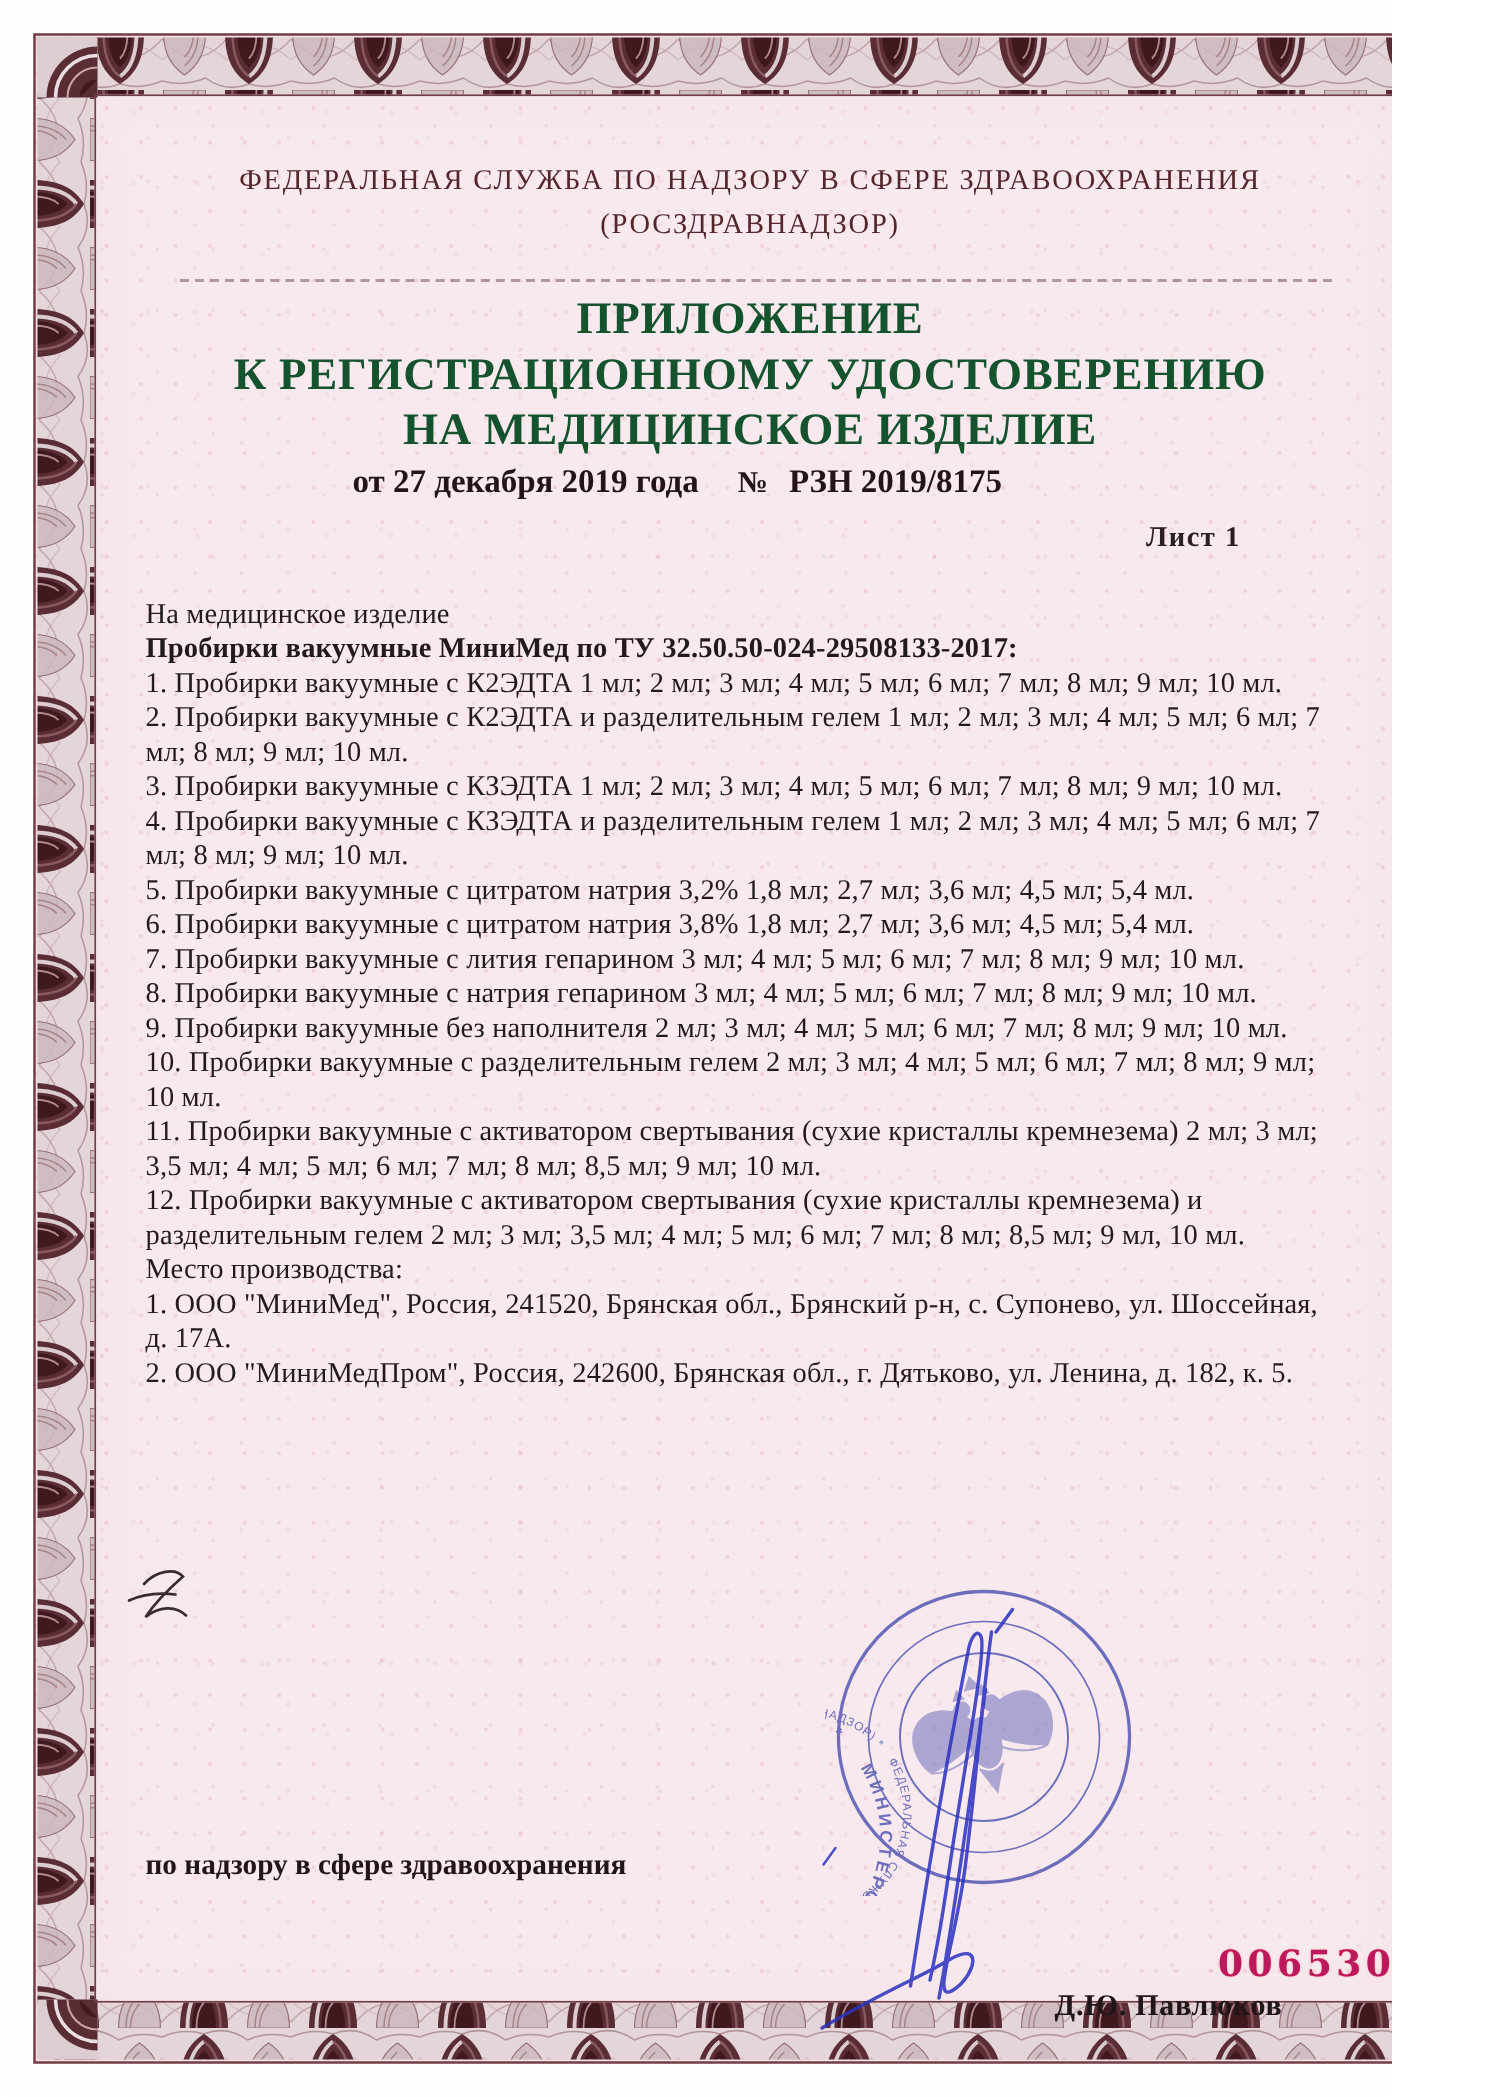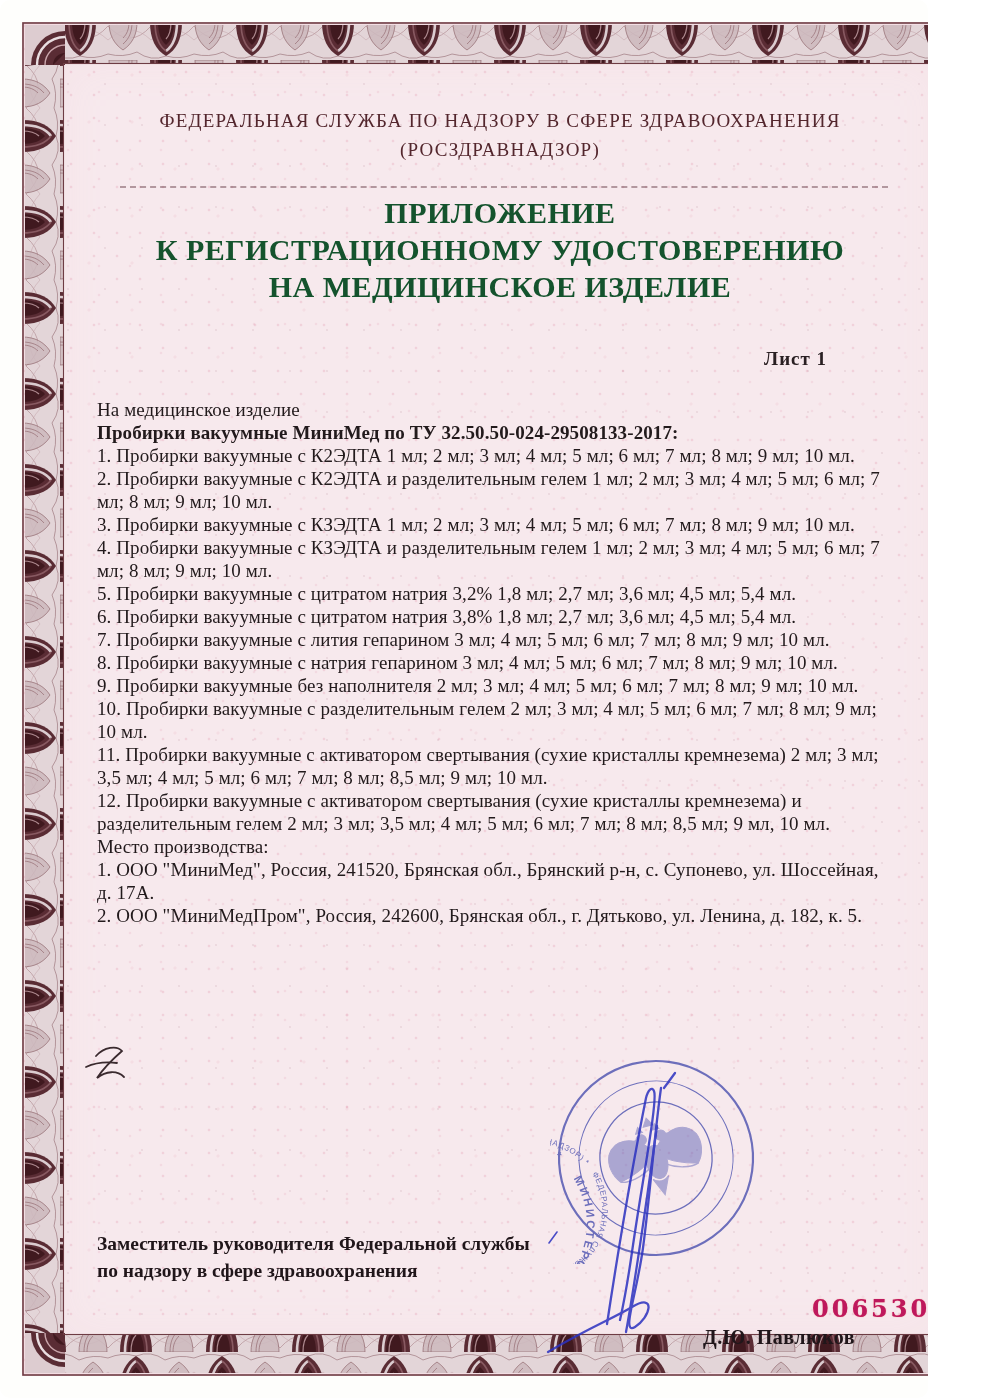--- a/index.html
+++ b/index.html
@@ -134,20 +134,23 @@
 
   <div class="abs center agency" style="top:110px;">ФЕДЕРАЛЬНАЯ СЛУЖБА ПО НАДЗОРУ В СФЕРЕ ЗДРАВООХРАНЕНИЯ</div>
   <div class="abs center agency" style="top:139px;">(РОСЗДРАВНАДЗОР)</div>
 
   <div class="abs dashes" style="left:120px;top:186px;width:768px;"></div>
 
   <div class="abs center title" style="top:196px;">ПРИЛОЖЕНИЕ</div>
   <div class="abs center title" style="top:233px;">К РЕГИСТРАЦИОННОМУ УДОСТОВЕРЕНИЮ</div>
   <div class="abs center title" style="top:270px;">НА МЕДИЦИНСКОЕ ИЗДЕЛИЕ</div>
 
+  <div class="abs dateline" style="left:235px;top:308px;">
+    <span>от 27 декабря 2019 года</span><span class="numsign">№</span><span class="numval">РЗН 2019/8175</span>
+  </div>
 
   <div class="abs sheet" style="left:764px;top:348px;">Лист 1</div>
 
   <div class="abs bodytext" style="left:97px;top:398px;width:800px;">
     <div class="body-line">На медицинское изделие</div>
     <div class="body-line bold">Пробирки вакуумные МиниМед по ТУ 32.50.50-024-29508133-2017:</div>
     <div>
         <div class="body-line">1. Пробирки вакуумные с К2ЭДТА 1 мл; 2 мл; 3 мл; 4 мл; 5 мл; 6 мл; 7 мл; 8 мл; 9 мл; 10 мл.</div>
         <div class="body-line">2. Пробирки вакуумные с К2ЭДТА и разделительным гелем 1 мл; 2 мл; 3 мл; 4 мл; 5 мл; 6 мл; 7 мл; 8 мл; 9 мл; 10 мл.</div>
         <div class="body-line">3. Пробирки вакуумные с КЗЭДТА 1 мл; 2 мл; 3 мл; 4 мл; 5 мл; 6 мл; 7 мл; 8 мл; 9 мл; 10 мл.</div>
@@ -204,20 +207,19 @@
       <path d="M664,1088 l11,-15"></path>
       <path d="M549,1243 l8,-11" stroke-width="1.6"></path>
     </g>
     <g fill="none" stroke="#3a2a2e" stroke-width="1.8" stroke-linecap="round">
       <path d="M96,1056 C104,1047 117,1045 122,1051 C114,1058 103,1069 97,1078 C106,1071 117,1070 124,1077"></path>
       <path d="M86,1067 C97,1062 109,1062 117,1063"></path>
     </g>
   </svg>
 
   <div class="abs signer" style="left:97px;top:1230px;">
-    <div>Заместитель руководителя Федеральной службы</div>
     <div>по надзору в сфере здравоохранения</div>
   </div>
   <div class="abs signer-name" style="left:703px;top:1326px;">Д.Ю. Павлюков</div>
 
   <div class="abs serial" style="left:812px;top:1294px;">0065306</div>
 
 </div>
 
 </body></html>

